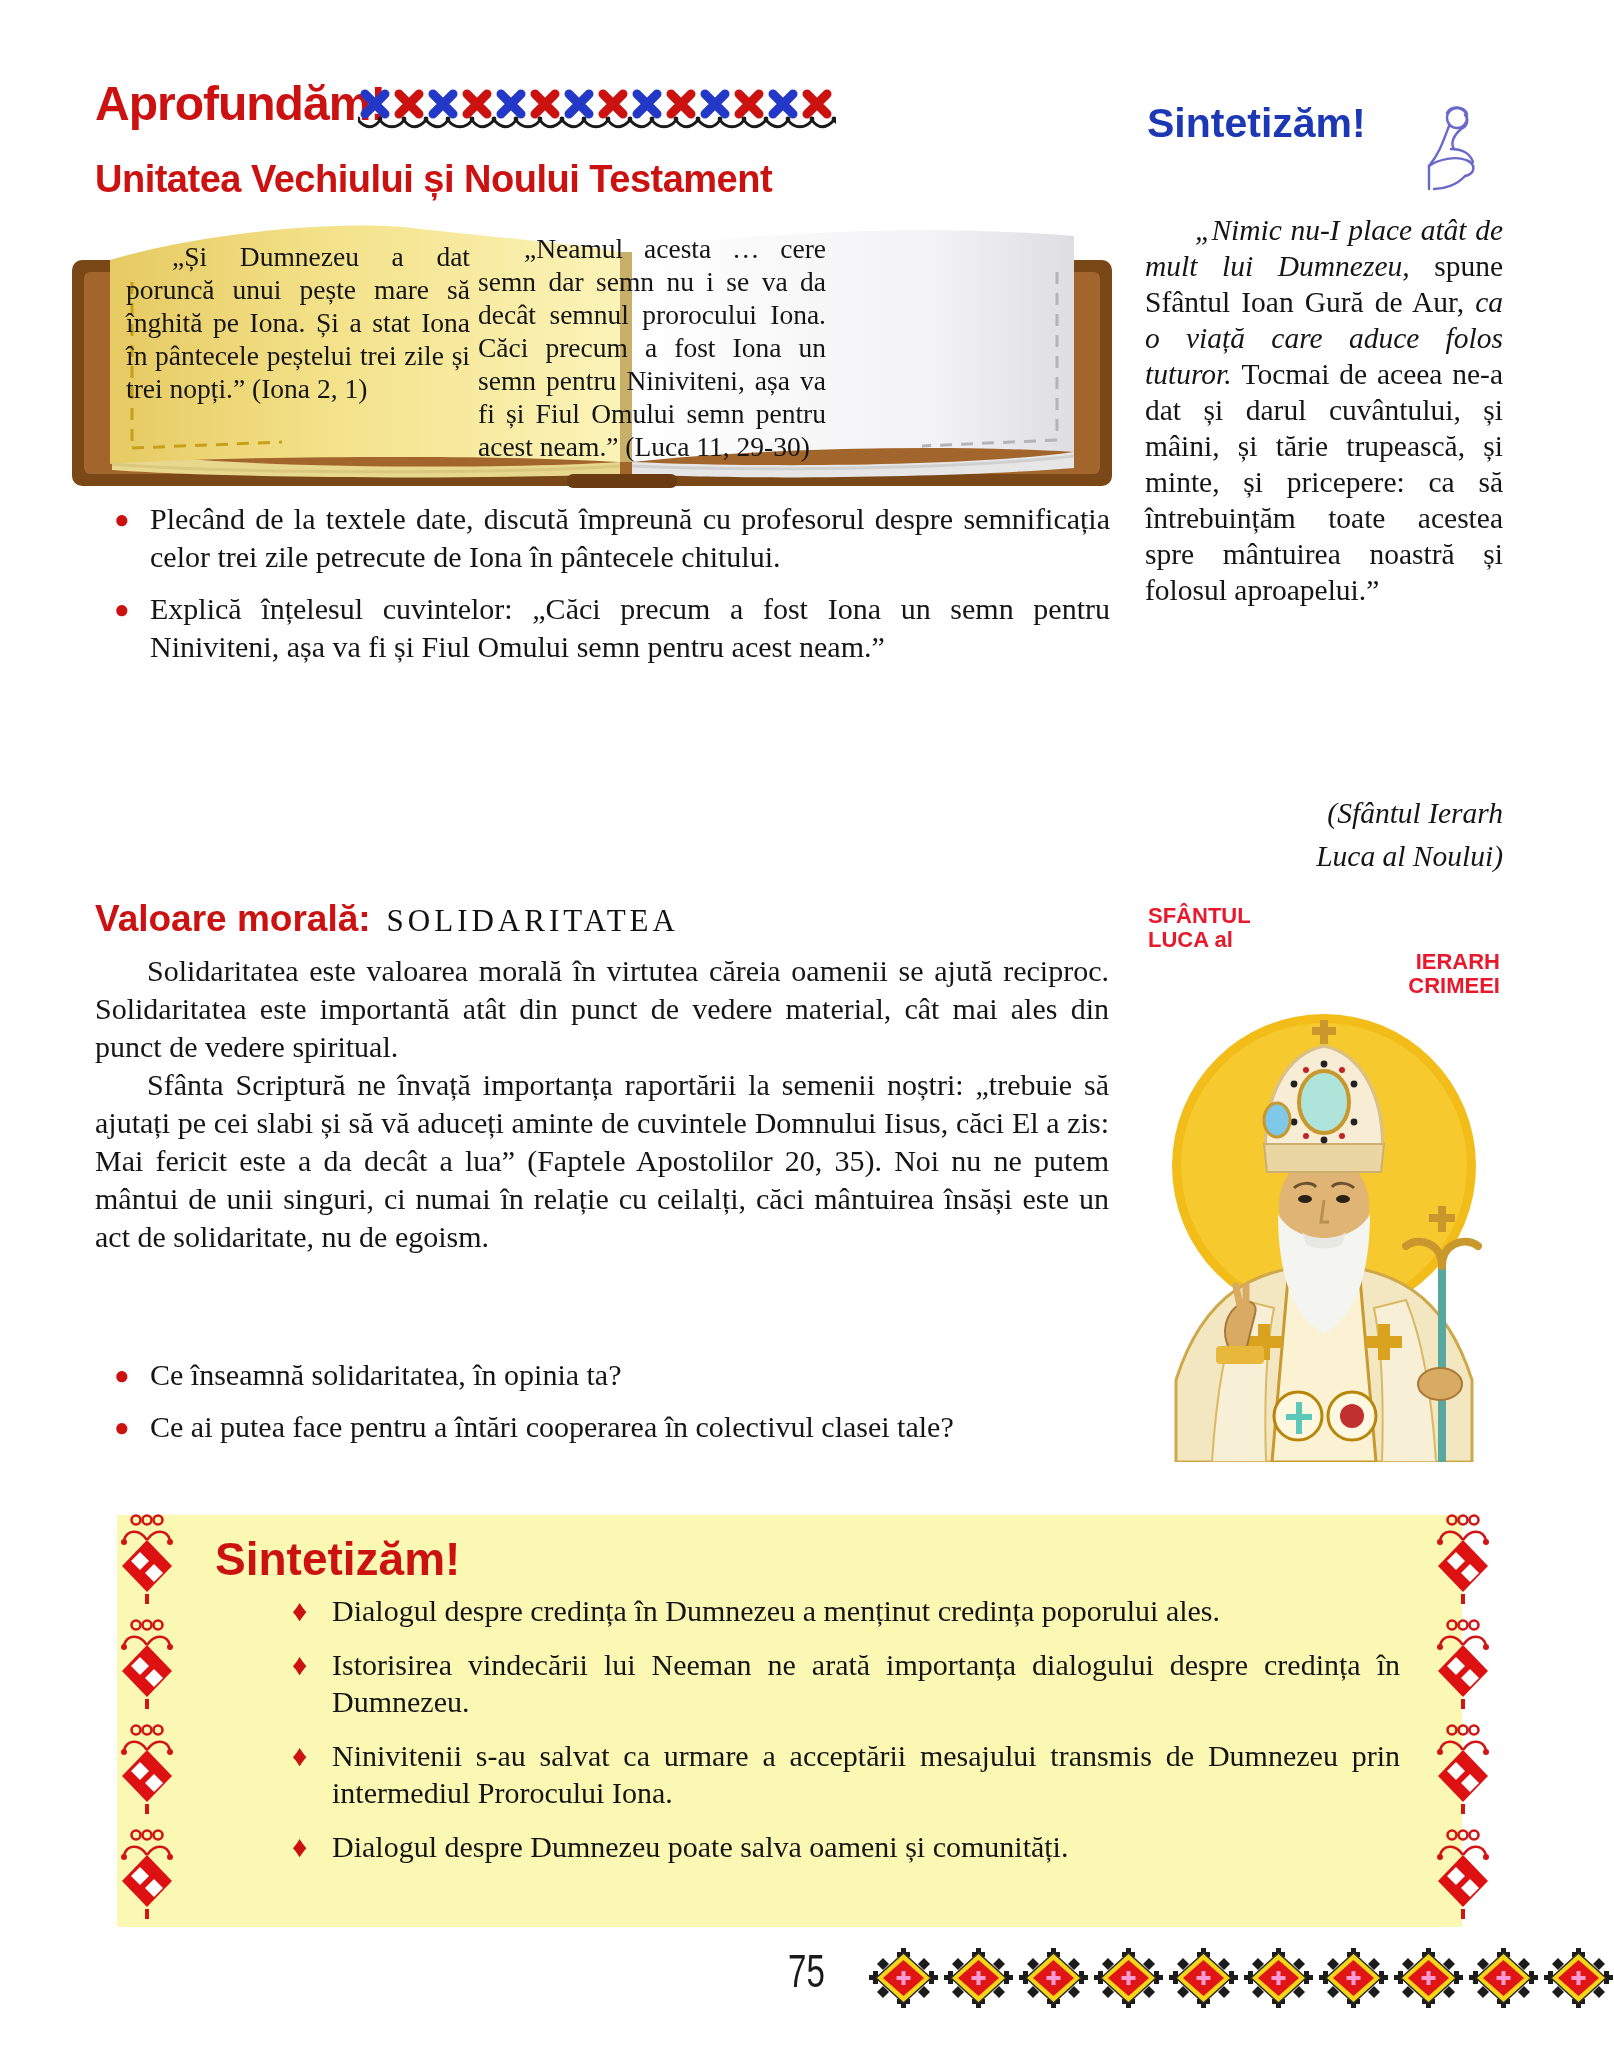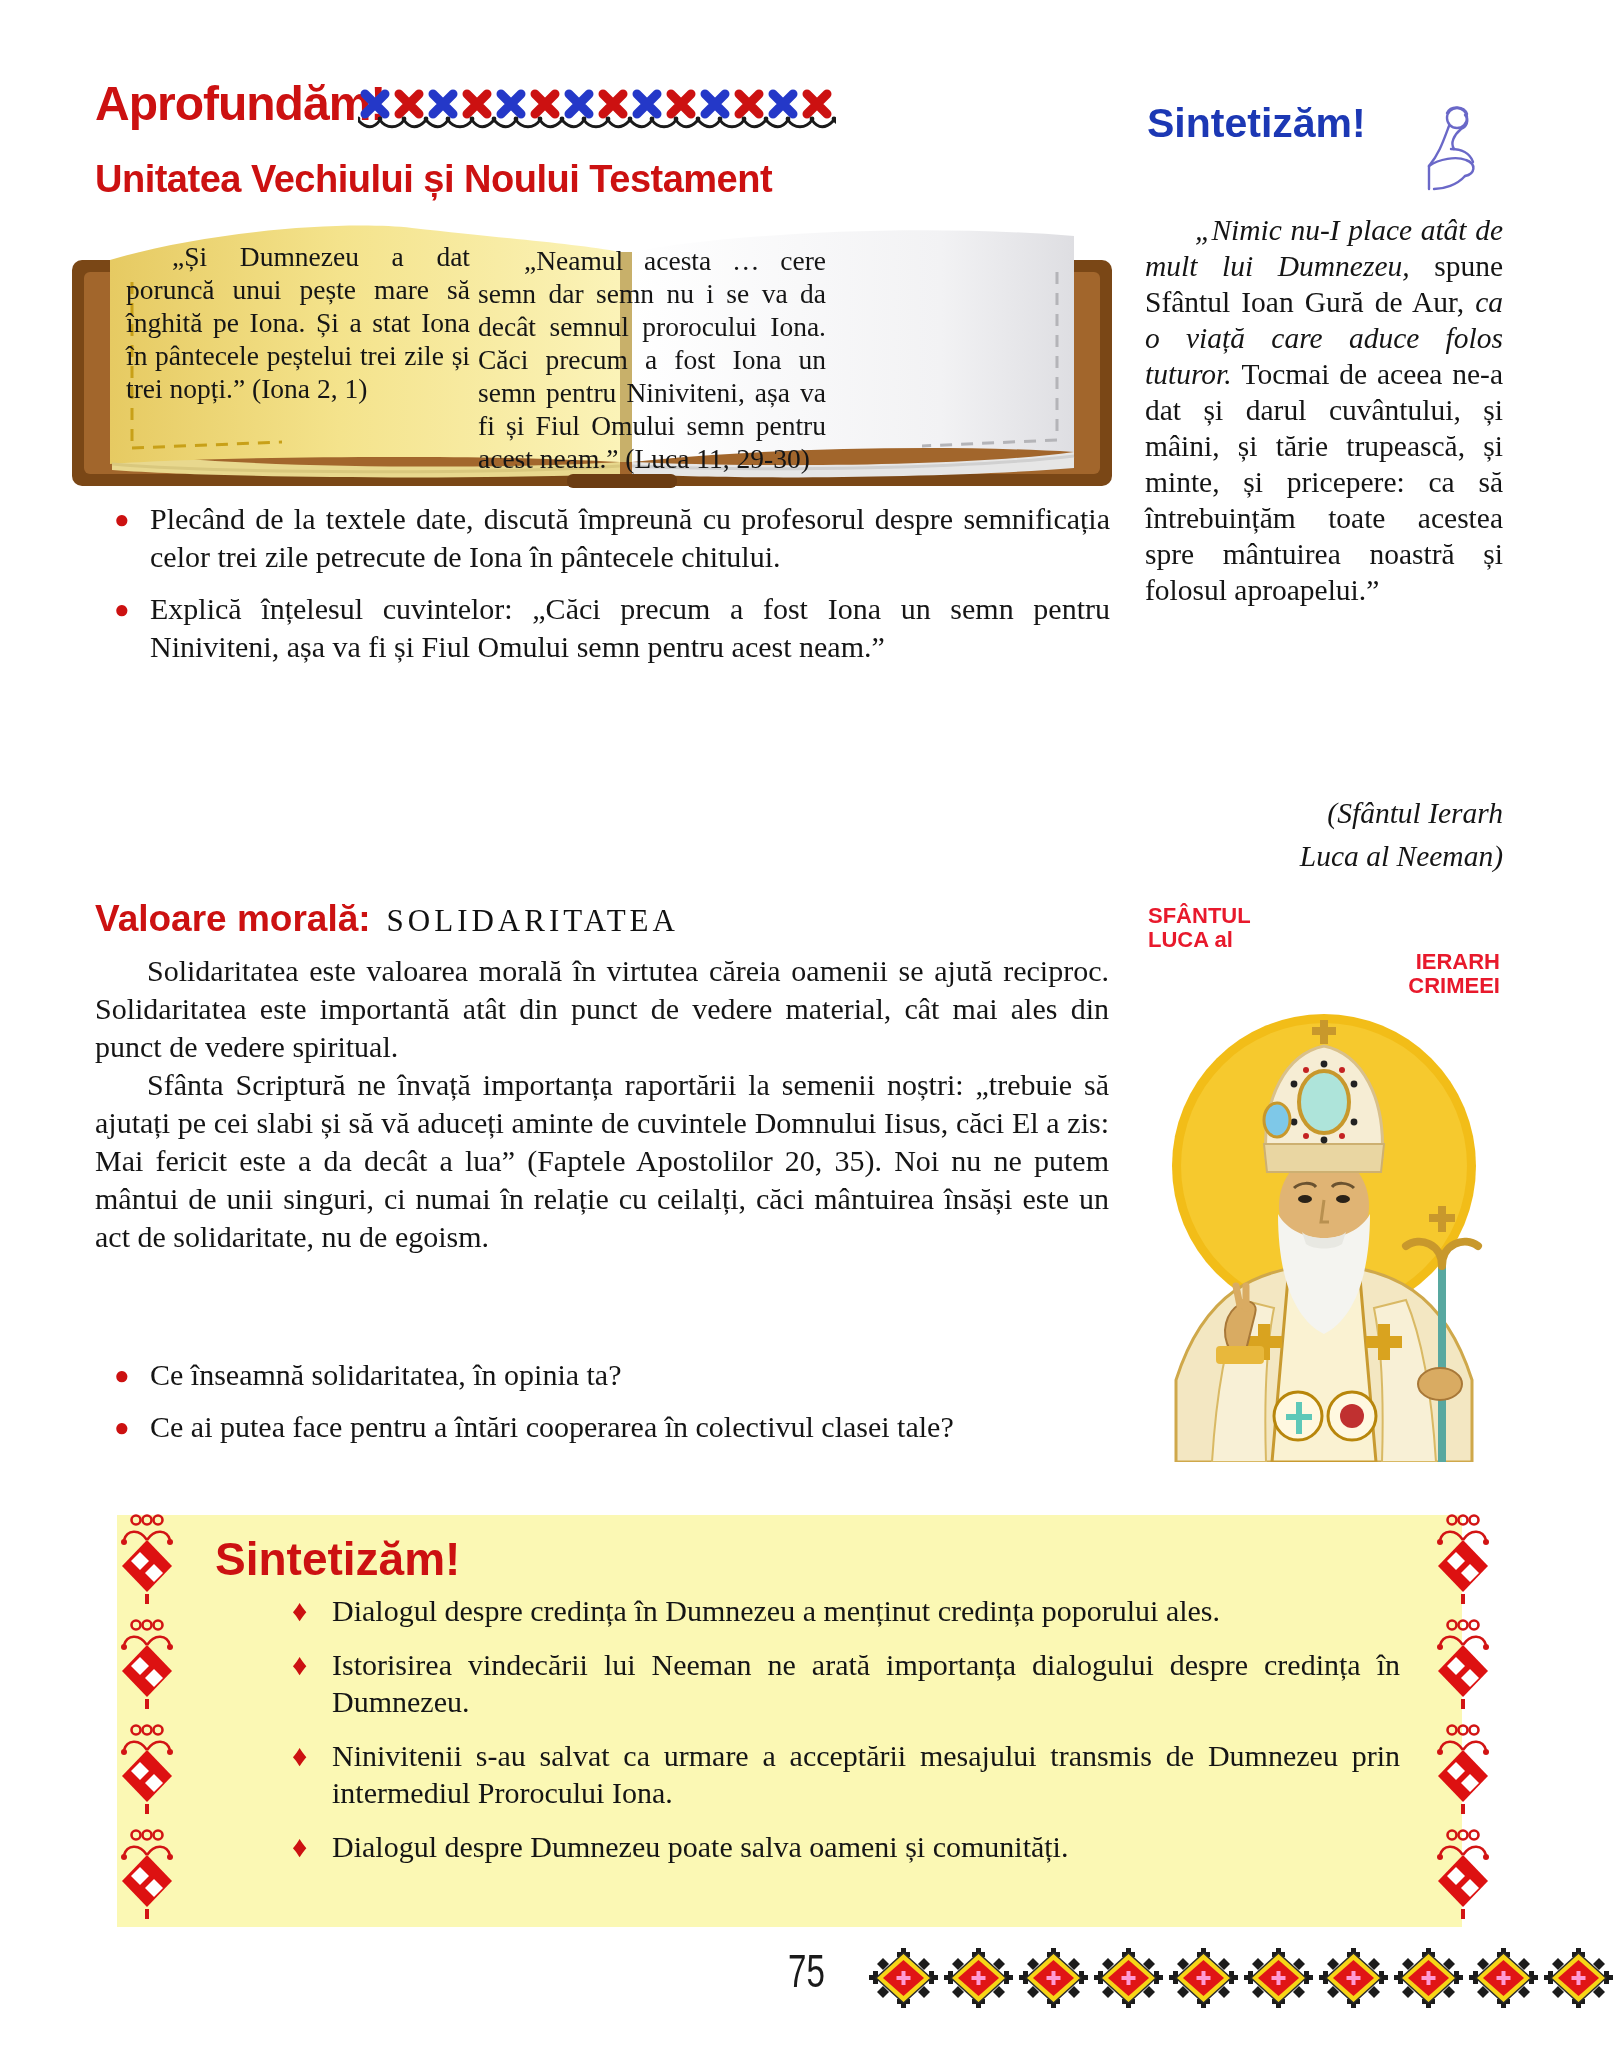--- a/index.html
+++ b/index.html
@@ -106,21 +106,21 @@
     <path d="M560,40 C640,24 830,10 1002,24 L1002,240 C870,232 690,236 560,250 Z" fill="url(#gr)"></path>
     <path d="M548,40 L560,40 L560,250 L548,250 Z" fill="#c8b06a"></path>
     <path d="M60,70 L60,230 M60,236 L210,230" stroke="#c8a018" stroke-width="3" stroke-dasharray="12 9" fill="none"></path>
     <path d="M985,60 L985,222 M985,228 L850,234" stroke="#b4b4b8" stroke-width="3" stroke-dasharray="12 9" fill="none"></path>
     <path d="M40,252 C160,262 420,262 548,254" stroke="#d9c87e" stroke-width="3" fill="none"></path>
     <path d="M560,254 C700,260 900,256 1002,244" stroke="#d0d0d0" stroke-width="3" fill="none"></path>
     <rect x="495" y="262" width="110" height="14" rx="6" fill="#6b3c12"></rect>
   </svg>
 
   <div class="abs bookquote" style="left:126px;top:240px;width:344px;"><span class="ind"></span><span>„Și Dumnezeu a dat poruncă unui pește mare să înghită pe Iona. Și a stat Iona în pântecele peștelui trei zile și trei nopți.” (Iona 2, 1)</span></div>
-  <div class="abs bookquote" style="left:478px;top:244px;width:348px;"><span class="ind"></span><span>„Neamul acesta … cere semn dar semn nu i se va da decât semnul prorocului Iona. Căci precum a fost Iona un semn pentru Niniviteni, așa va fi și Fiul Omului semn pentru acest neam.” (Luca 11, 29-30)</span></div>
+  <div class="abs bookquote" style="left:478px;top:232px;width:348px;"><span class="ind"></span><span>„Neamul acesta … cere semn dar semn nu i se va da decât semnul prorocului Iona. Căci precum a fost Iona un semn pentru Niniviteni, așa va fi și Fiul Omului semn pentru acest neam.” (Luca 11, 29-30)</span></div>
 
   <ul class="abs blist" style="left:112px;top:500px;width:998px;">
     <li>
       <span class="b-dot">●</span>
       <span>Plecând de la textele date, discută împreună cu profesorul despre semnificația celor trei zile petrecute de Iona în pântecele chitului.</span>
     </li>
     <li>
       <span class="b-dot">●</span>
       <span>Explică înțelesul cuvintelor: „Căci precum a fost Iona un semn pentru Niniviteni, așa va fi și Fiul Omului semn pentru acest neam.”</span>
     </li>
@@ -144,21 +144,21 @@
       <span class="b-dot">●</span>
       <span>Ce ai putea face pentru a întări cooperarea în colectivul clasei tale?</span>
     </li>
   </ul>
 
   <div class="abs reflect-text" style="left:1145px;top:212px;width:358px;">
     <span class="ind"></span><span class="ital">„Nimic nu-I place atât de mult lui Dumnezeu, </span><span>spune Sfântul Ioan Gură de Aur, </span><span class="ital">ca o viață care aduce folos tuturor. </span><span>Tocmai de aceea ne-a dat și darul cuvântului, și mâini, și tărie trupească, și minte, și pricepere: ca să întrebuințăm toate acestea spre mântuirea noastră și folosul aproapelui.”</span>
   </div>
   <div class="abs attrib" style="left:1145px;top:792px;width:358px;">
     <span>(Sfântul Ierarh</span><br>
-    <span>Luca al Neeman)</span>
+    <span>Luca al Noului)</span>
   </div>
 
   <svg class="abs" style="left:1146px;top:948px;" width="356" height="514" viewBox="0 0 356 514">
     <rect width="356" height="514" fill="#ffffff"></rect>
     <circle cx="178" cy="218" r="152" fill="#f2bd18"></circle>
     <circle cx="178" cy="218" r="143" fill="#f6c92e"></circle>
     <path d="M30,514 L30,432 C58,344 110,320 178,316 C246,320 298,344 326,432 L326,514 Z" fill="#f3e7c2" stroke="#cfa84a" stroke-width="3"></path>
     <path d="M96,352 C80,390 70,450 66,514 L120,514 C118,450 120,400 128,360 Z" fill="#f8f0d6" stroke="#d9b964" stroke-width="2"></path>
     <path d="M260,352 C276,390 286,450 290,514 L236,514 C238,450 236,400 228,360 Z" fill="#f8f0d6" stroke="#d9b964" stroke-width="2"></path>
     <path d="M142,330 L214,330 L230,514 L126,514 Z" fill="#faf2d2" stroke="#c89a30" stroke-width="3"></path>

